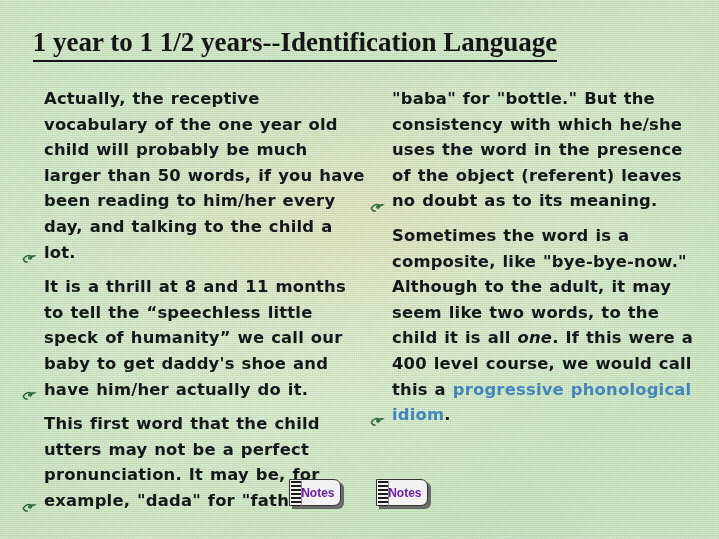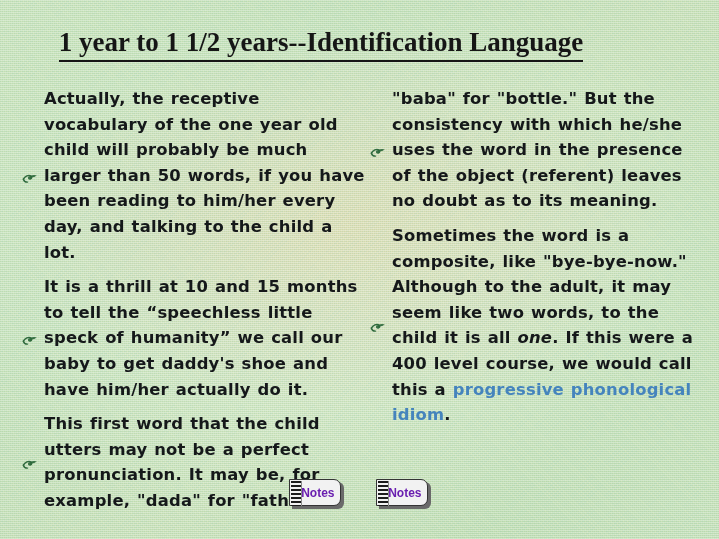--- a/index.html
+++ b/index.html
@@ -46,39 +46,38 @@
     width: 590px;
     text-align: center;
     font-family: "Liberation Serif", "DejaVu Serif", serif;
     font-weight: bold;
     font-size: 27px;
     line-height: 32px;
     color: #161616;
     letter-spacing: 0px;
     white-space: nowrap;
     z-index: 3;
-    padding-left: 26px;
   }
   #title .tx {
     border-bottom: 2px solid #161616;
     padding-bottom: 2px;
     display: inline-block;
   }
 
   .col {
     position: absolute;
     top: 86px;
     z-index: 3;
   }
   #col-left  { left: 22px;  width: 346px; }
   #col-right { left: 370px; width: 338px; }
 
   .bullet-row {
     display: flex;
-    align-items: center;
+    align-items: flex-end;
     margin-bottom: 9px;
   }
   .bullet-mark {
     flex: 0 0 auto;
     width: 22px;
     padding-top: 5px;
     color: #2f6a3d;
     font-size: 14px;
     line-height: 14px;
   }
@@ -180,21 +179,21 @@
         <div class="bullet-text"><span>Actually, the receptive vocabulary of the one year old child will probably be much larger than 50 words, if you have been reading to him/her every day, and talking to the child a lot.</span></div>
       </div>
       <div class="bullet-row">
         <span class="bullet-mark">
           <svg width="16" height="13" viewBox="0 0 16 13" aria-hidden="true">
             <path d="M1.4 7.2c1.6-3 5.2-4.6 7.4-3.3 1.4.8 1.1 2.8-.5 3.1-1.2.2-2-.8-1.4-1.7.4-.6 1.3-.5 1.5.1" fill="none" stroke="#2f6a3d" stroke-width="1.5" stroke-linecap="round"></path>
             <path d="M8.6 4.1c1.6-1.2 4-1.6 6.2-.6-1.7 1.2-3.4 1.9-5.3 2.1" fill="#2f6a3d" opacity="0.95"></path>
             <path d="M1.4 7.2c.5 1.9 2.3 3 4.1 2.9" fill="none" stroke="#2f6a3d" stroke-width="1.4" stroke-linecap="round"></path>
           </svg>
         </span>
-        <div class="bullet-text"><span>It is a thrill at 10 and 15 months to tell the “speechless little speck of humanity” we call our baby to get daddy's shoe and have him/her actually do it.</span></div>
+        <div class="bullet-text"><span>It is a thrill at 8 and 11 months to tell the “speechless little speck of humanity” we call our baby to get daddy's shoe and have him/her actually do it.</span></div>
       </div>
       <div class="bullet-row">
         <span class="bullet-mark">
           <svg width="16" height="13" viewBox="0 0 16 13" aria-hidden="true">
             <path d="M1.4 7.2c1.6-3 5.2-4.6 7.4-3.3 1.4.8 1.1 2.8-.5 3.1-1.2.2-2-.8-1.4-1.7.4-.6 1.3-.5 1.5.1" fill="none" stroke="#2f6a3d" stroke-width="1.5" stroke-linecap="round"></path>
             <path d="M8.6 4.1c1.6-1.2 4-1.6 6.2-.6-1.7 1.2-3.4 1.9-5.3 2.1" fill="#2f6a3d" opacity="0.95"></path>
             <path d="M1.4 7.2c.5 1.9 2.3 3 4.1 2.9" fill="none" stroke="#2f6a3d" stroke-width="1.4" stroke-linecap="round"></path>
           </svg>
         </span>
         <div class="bullet-text"><span>This first word that the child utters may not be a perfect pronunciation.  It may be, for example, "dada" for "father" or</span></div>

